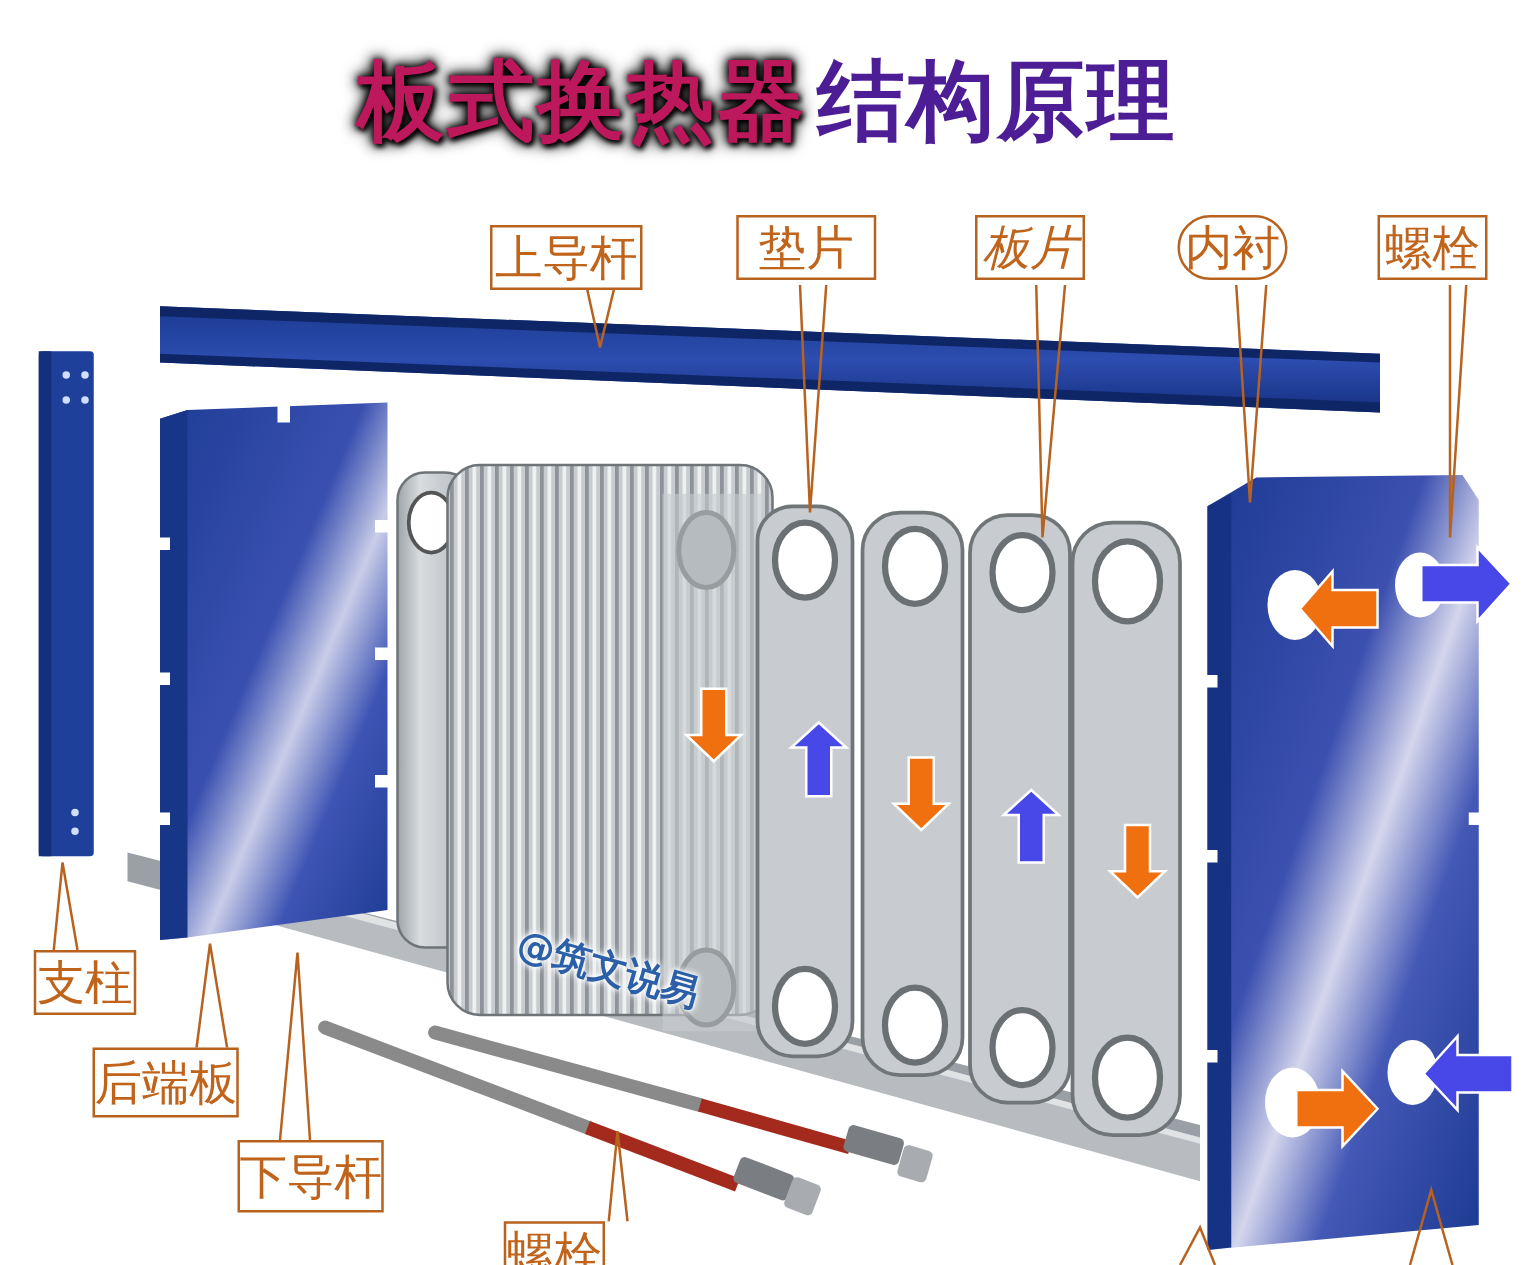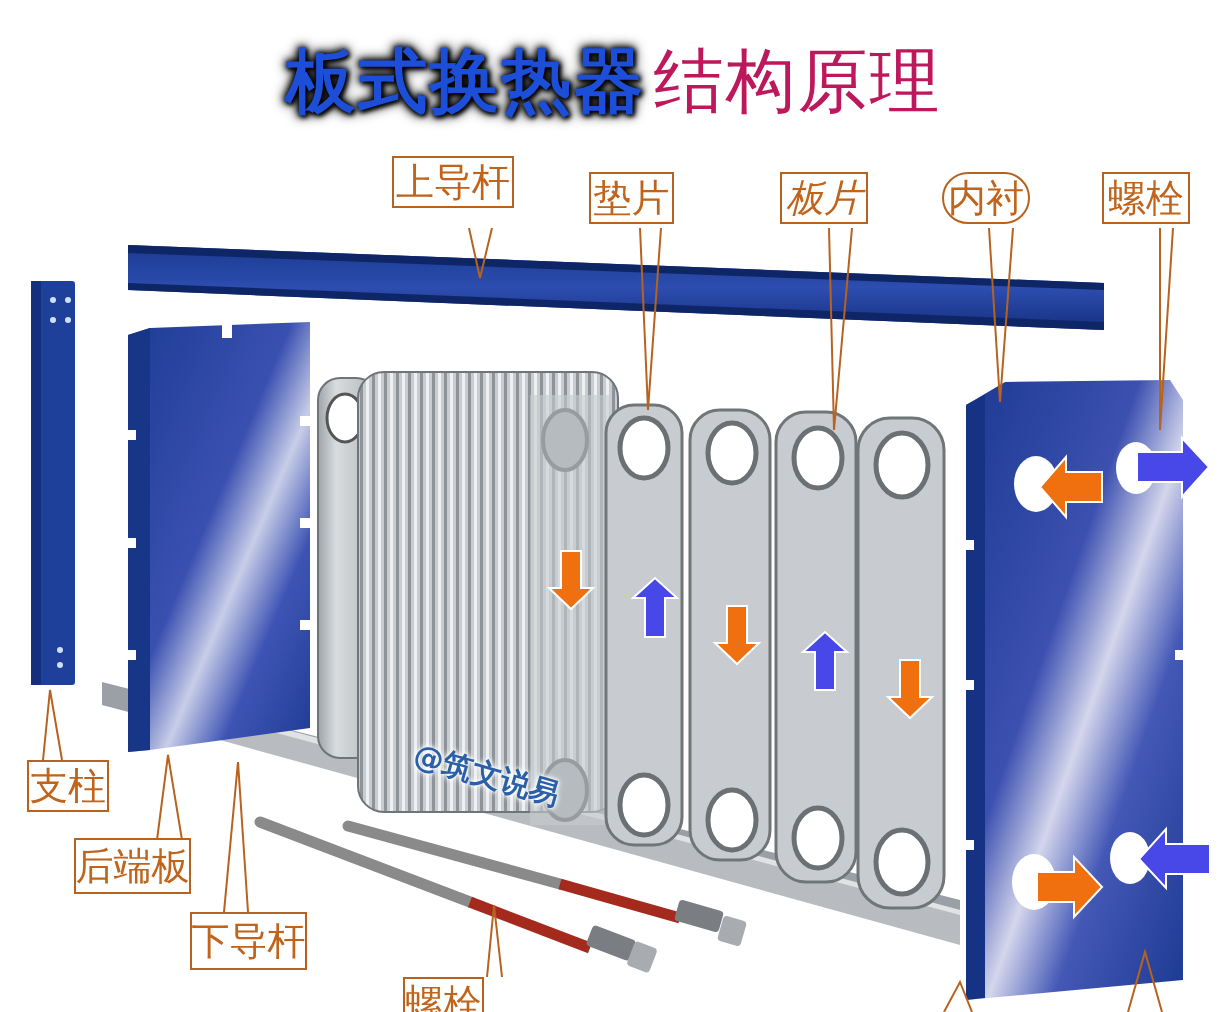--- a/index.html
+++ b/index.html
@@ -1,20 +1,20 @@
 <!DOCTYPE html>
 <html><head>
 <meta charset="utf-8">
 <style>
   html,body{margin:0;padding:0;background:#ffffff;}
   body{width:1227px;height:1012px;position:relative;overflow:hidden;font-family:"DejaVu Sans","Liberation Sans",sans-serif;}
   #stage{position:absolute;left:0;top:0;width:1227px;height:1012px;}
   .title{position:absolute;top:36px;left:0;width:1227px;text-align:center;font-size:70px;font-weight:bold;letter-spacing:2px;line-height:90px;}
-  .title .main{color:#1d4ed8;text-shadow:0 0 6px #000,0 0 10px #000,0 0 14px #111,2px 2px 4px #000;}
-  .title .sub{color:#be185d;margin-left:8px;font-weight:normal;}
+  .title .main{color:#be185d;text-shadow:0 0 6px #000,0 0 10px #000,0 0 14px #111,2px 2px 4px #000;}
+  .title .sub{color:#4c1d95;margin-left:8px;font-weight:bold;}
   .label{position:absolute;border:2px solid #b8621f;background:#fff;color:#c0641c;font-size:38px;line-height:52px;padding:0 8px;height:52px;box-sizing:border-box;white-space:nowrap;display:flex;align-items:center;justify-content:center;}
   .watermark{position:absolute;left:420px;top:735px;font-size:30px;color:#2b5fa8;font-weight:bold;transform:rotate(16deg);transform-origin:left top;text-shadow:0 0 3px #fff,0 0 5px #fff,0 0 7px #fff;}
   svg{position:absolute;left:0;top:0;}
 </style>
 </head>
 <body>
 
 <div id="stage">
 
   <svg width="1227" height="1012" viewBox="0 0 1227 1012">
@@ -165,22 +165,22 @@
       <polyline points="487,977 494,905 502,977"></polyline>
       <polyline points="944,1012 960,982 972,1012"></polyline>
       <polyline points="1128,1012 1145,952 1162,1012"></polyline>
     </g>
   </svg>
 
   <div class="title">
     <span class="main">板式换热器</span><span class="sub">结构原理</span>
   </div>
 
-  <div class="label" style="left:392px;top:156px;width:122px;">上导杆</div>
-  <div class="label" style="left:589px;top:172px;width:85px;text-align:right;">垫片</div>
+  <div class="label" style="left:392px;top:180px;width:122px;">上导杆</div>
+  <div class="label" style="left:589px;top:172px;width:112px;text-align:right;">垫片</div>
   <div class="label" style="left:780px;top:172px;width:88px;font-style:italic;">板片</div>
   <div class="label" style="left:942px;top:172px;width:88px;border-radius:26px;">内衬</div>
   <div class="label" style="left:1102px;top:172px;width:88px;">螺栓</div>
 
   <div class="label" style="left:27px;top:760px;width:82px;height:52px;">支柱</div>
   <div class="label" style="left:190px;top:912px;width:117px;height:58px;">下导杆</div>
   <div class="label" style="left:74px;top:838px;width:117px;height:56px;">后端板</div>
   <div class="label" style="left:403px;top:977px;width:81px;height:52px;">螺栓</div>
 
   <div class="watermark">@筑文说易</div>

